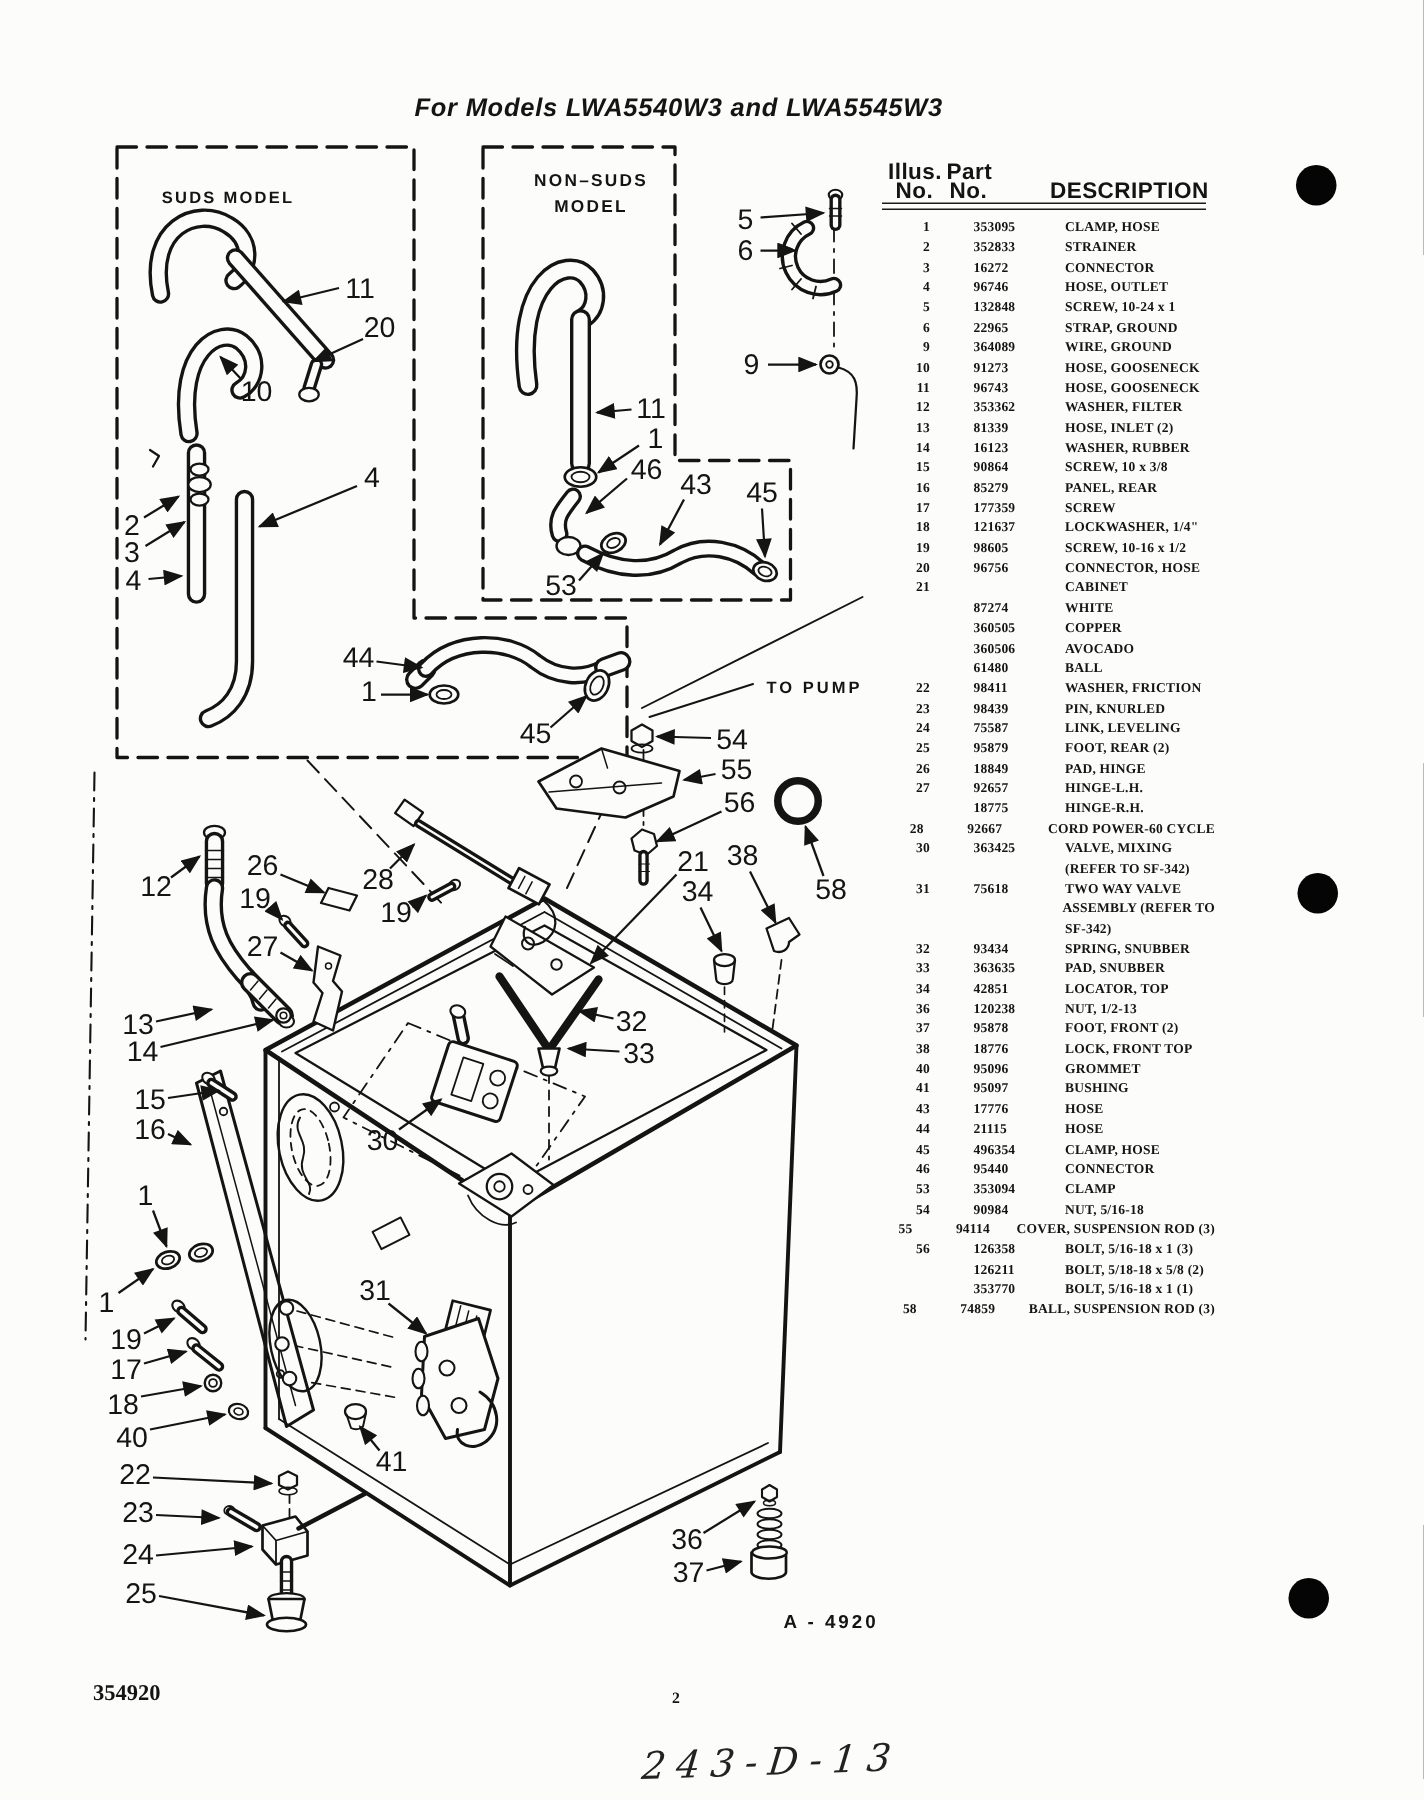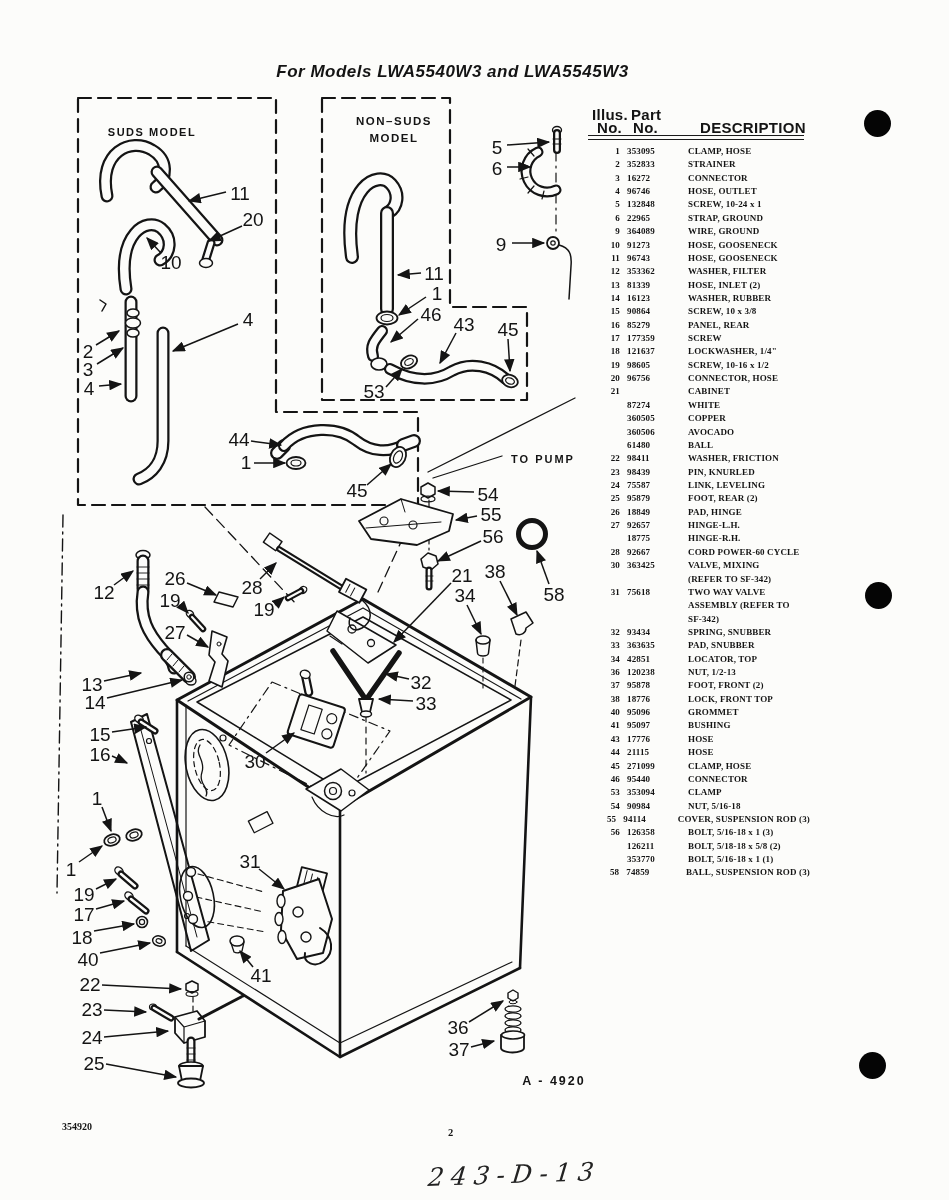--- a/index.html
+++ b/index.html
@@ -14,27 +14,27 @@
   #ptable{position:absolute;left:588px;top:106px;width:222px;}
   .hrow{position:relative;height:13px;font-size:15px;font-weight:700;letter-spacing:.3px;text-align:right;}
   .hrow span{position:absolute;top:0;}
   .h-il1{left:4px;}  .h-pt1{left:43px;}
   .h-il2{left:9px;}  .h-pt2{left:45px;} .h-desc{left:112px;}
   #hdr-rule{margin-top:3px;width:216px;height:3px;border-top:1.7px solid #1a1a1a;border-bottom:1.7px solid #1a1a1a;}
   #ptable-rows{margin-top:5px;}
   .prow{display:flex;height:13.37px;font-family:"Liberation Serif",serif;
         font-size:9px;font-weight:700;letter-spacing:.15px;line-height:13.37px;}
   .prow .c1{width:32px;text-align:right;}
-  .prow .c2{width:56px;padding-left:7px;box-sizing:content-box;}
+  .prow .c2{width:56px;padding-left:29px;box-sizing:content-box;}
   .prow .c3{flex:1;padding-left:5px;white-space:nowrap;}
   
   #footer-note{position:absolute;left:0;top:1099px;width:896px;text-align:center;
         font-size:13.5px;font-weight:700;letter-spacing:.8px;}
   #doc-number{position:absolute;left:62px;top:1121px;font-family:"Liberation Serif",serif;
-        font-size:10px;font-weight:600;}
+        font-size:15px;font-weight:600;}
   #page-number{position:absolute;left:448px;top:1127px;font-family:"Liberation Serif",serif;
         font-size:10.5px;font-weight:600;}
   #handwritten{position:absolute;left:428px;top:1160px;font-family:"DejaVu Serif",serif;
         font-style:italic;font-size:25px;letter-spacing:7px;transform:rotate(-2deg) skewX(-8deg);color:#222;}
   
   .regdot{position:absolute;width:27px;height:27px;border-radius:50%;background:#050505;}
   
   #diagram{position:absolute;left:0;top:0;}
   .s{stroke:#141414;fill:none;stroke-linecap:round;stroke-linejoin:round;}
   .f{stroke:#141414;fill:#fcfcfa;stroke-linecap:round;stroke-linejoin:round;}
@@ -687,21 +687,21 @@
           <span class="c2">17776</span>
           <span class="c3">HOSE</span>
         </div>
         <div class="prow">
           <span class="c1">44</span>
           <span class="c2">21115</span>
           <span class="c3">HOSE</span>
         </div>
         <div class="prow">
           <span class="c1">45</span>
-          <span class="c2">271099</span>
+          <span class="c2">496354</span>
           <span class="c3">CLAMP, HOSE</span>
         </div>
         <div class="prow">
           <span class="c1">46</span>
           <span class="c2">95440</span>
           <span class="c3">CONNECTOR</span>
         </div>
         <div class="prow">
           <span class="c1">53</span>
           <span class="c2">353094</span>

